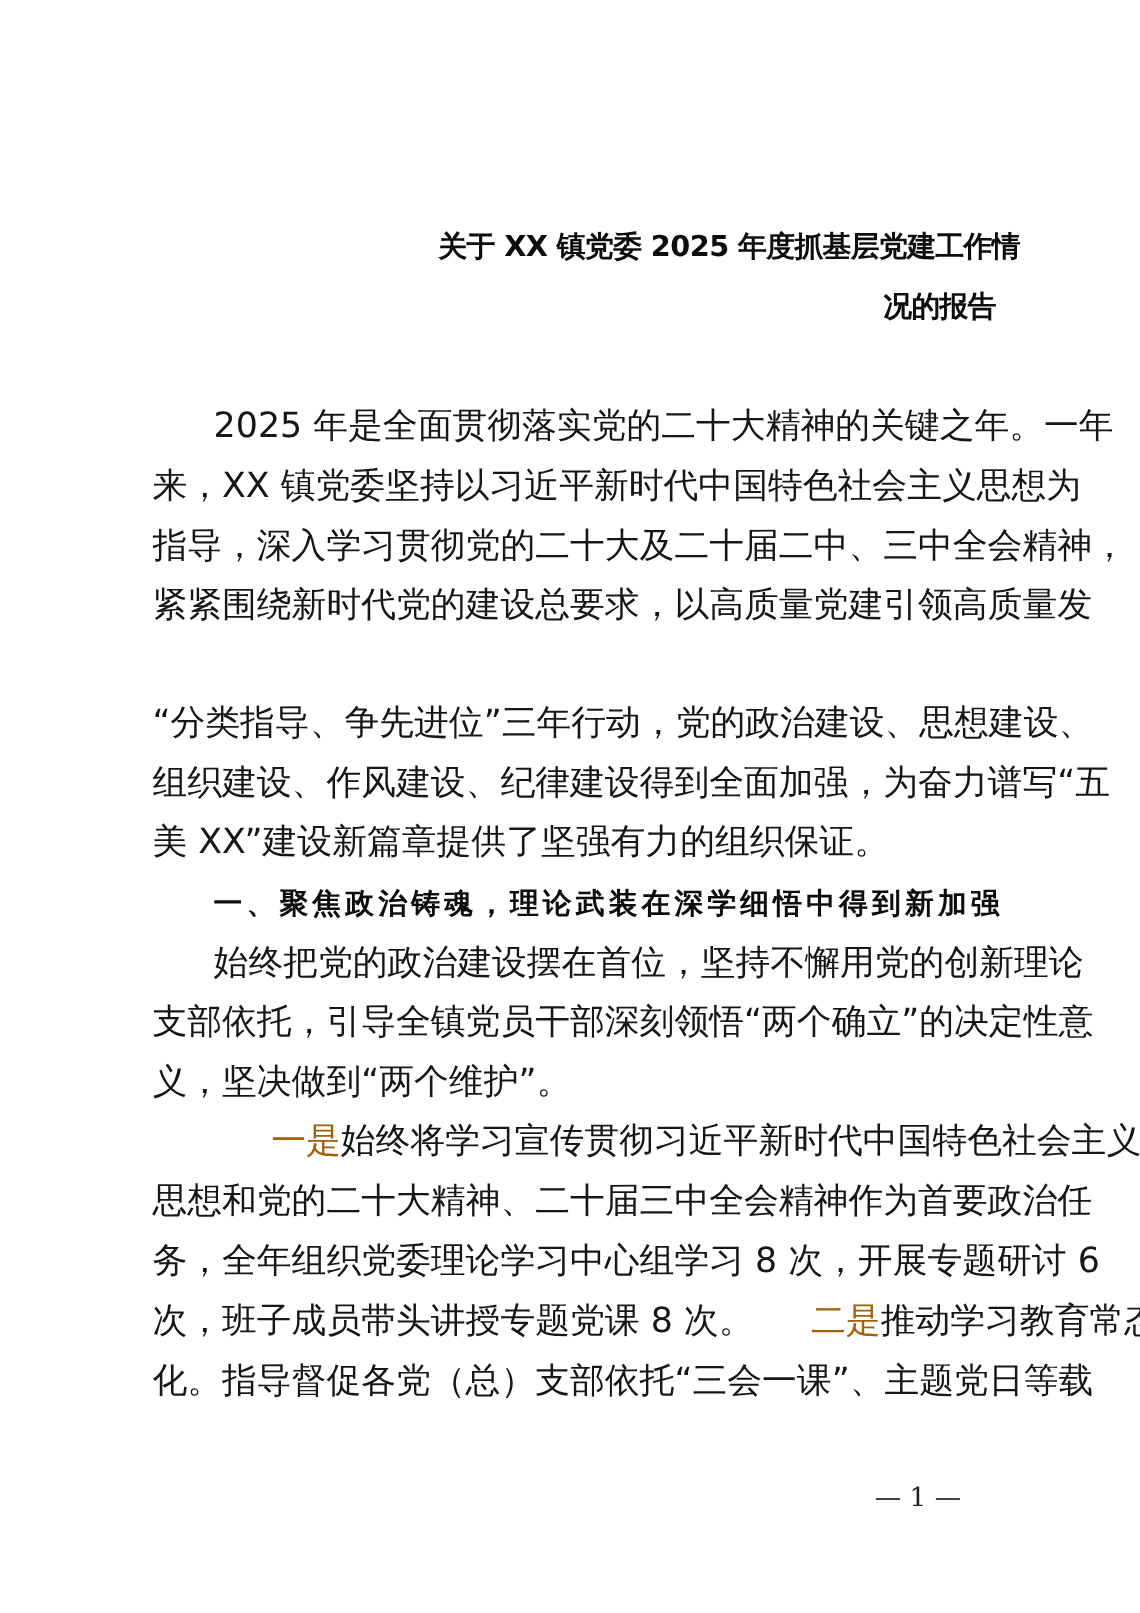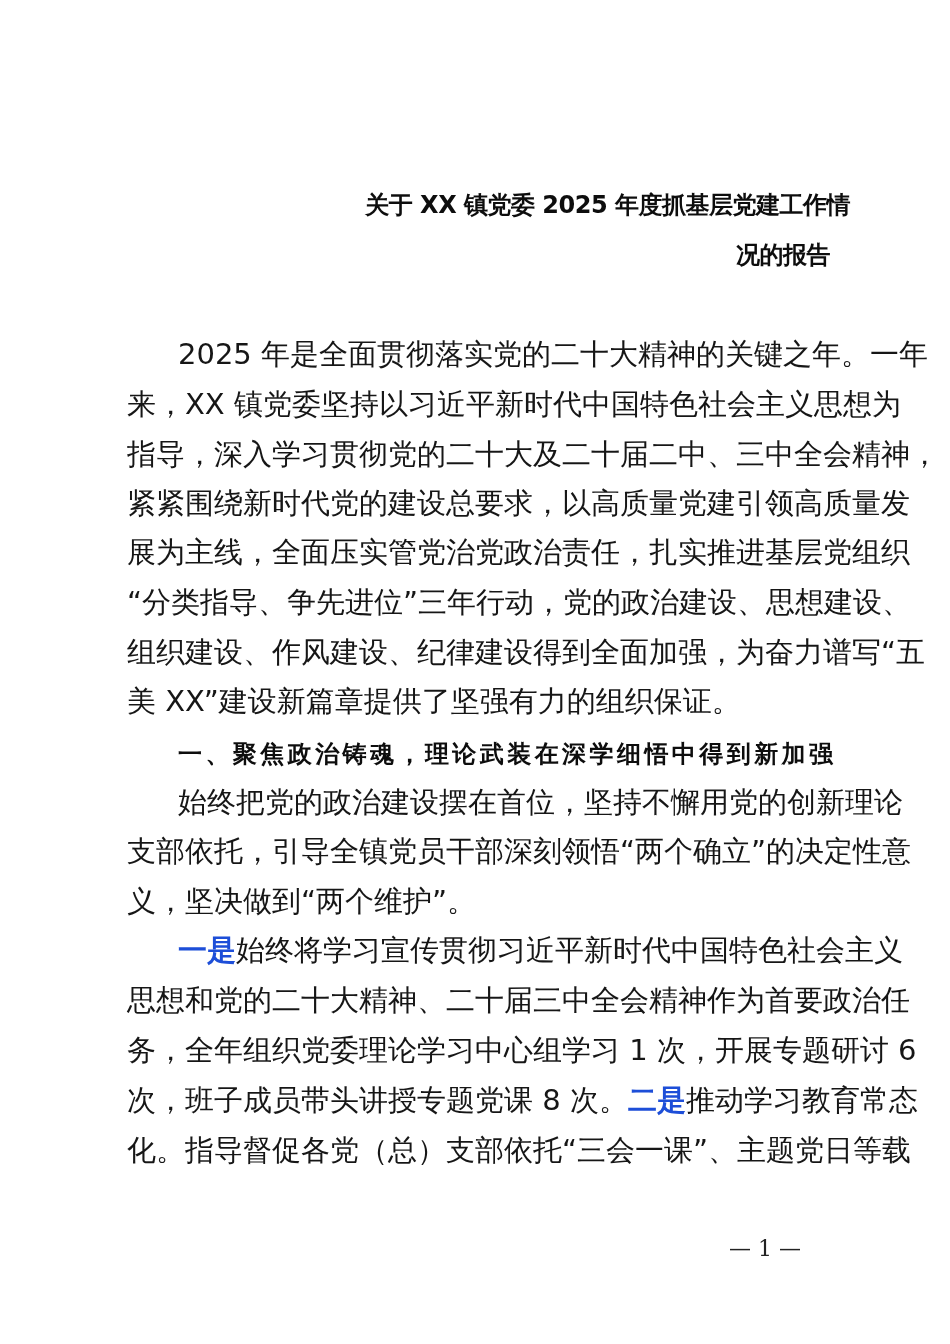--- a/index.html
+++ b/index.html
@@ -58,21 +58,21 @@
       width: 655px;
       font-family: Liberation Serif, serif;
       font-weight: bold;
       font-size: 24px;
       line-height: 50px;
       white-space: nowrap;
       text-align: justify;
       text-align-last: justify;
       color: #0d0d0d;
     }
-    .b { font-weight: bold; color: #1d4ed8; }
+    .b { font-weight: normal; color: #a16207; margin-left: 48px; }
     .page-number {
       position: absolute;
       top: 1232px;
       left: 715px;
       width: 100px;
       text-align: center;
       font-family: "DejaVu Serif", "Liberation Serif", serif;
       font-size: 22px;
       line-height: 34px;
       color: #222222;
@@ -84,32 +84,31 @@
 
 <div class="page">
 
   <div class="title title-l1">关于 XX 镇党委 2025 年度抓基层党建工作情</div>
   <div class="title title-l2">况的报告</div>
 
   <div class="line indent" style="top:329px;">2025 年是全面贯彻落实党的二十大精神的关键之年。一年</div>
   <div class="line" style="top:379px;">来，XX 镇党委坚持以习近平新时代中国特色社会主义思想为</div>
   <div class="line" style="top:478px;">紧紧围绕新时代党的建设总要求，以高质量党建引领高质量发</div>
   <div class="line wide" style="top:429px;">指导，深入学习贯彻党的二十大及二十届二中、三中全会精神，</div>
-  <div class="line" style="top:527px;">展为主线，全面压实管党治党政治责任，扎实推进基层党组织</div>
   <div class="line" style="top:577px;">“分类指导、争先进位”三年行动，党的政治建设、思想建设、</div>
   <div class="line" style="top:627px;">组织建设、作风建设、纪律建设得到全面加强，为奋力谱写“五</div>
   <div class="line last" style="top:676px;">美 XX”建设新篇章提供了坚强有力的组织保证。</div>
 
   <div class="heading" style="top:729px;">一、聚焦政治铸魂，理论武装在深学细悟中得到新加强</div>
 
   <div class="line indent" style="top:777px;">始终把党的政治建设摆在首位，坚持不懈用党的创新理论</div>
   <div class="line" style="top:826px;">支部依托，引导全镇党员干部深刻领悟“两个确立”的决定性意</div>
   <div class="line last" style="top:876px;">义，坚决做到“两个维护”。</div>
 
   <div class="line indent" style="top:925px;"><span class="b">一是</span><span>始终将学习宣传贯彻习近平新时代中国特色社会主义</span></div>
   <div class="line" style="top:975px;">思想和党的二十大精神、二十届三中全会精神作为首要政治任</div>
-  <div class="line" style="top:1025px;">务，全年组织党委理论学习中心组学习 1 次，开展专题研讨 6</div>
+  <div class="line" style="top:1025px;">务，全年组织党委理论学习中心组学习 8 次，开展专题研讨 6</div>
   <div class="line" style="top:1075px;"><span>次，班子成员带头讲授专题党课 8 次。</span><span class="b">二是</span><span>推动学习教育常态</span></div>
   <div class="line" style="top:1125px;">化。指导督促各党（总）支部依托“三会一课”、主题党日等载</div>
 
   <div class="page-number">— 1 —</div>
 
 </div>
 
 </body></html>

